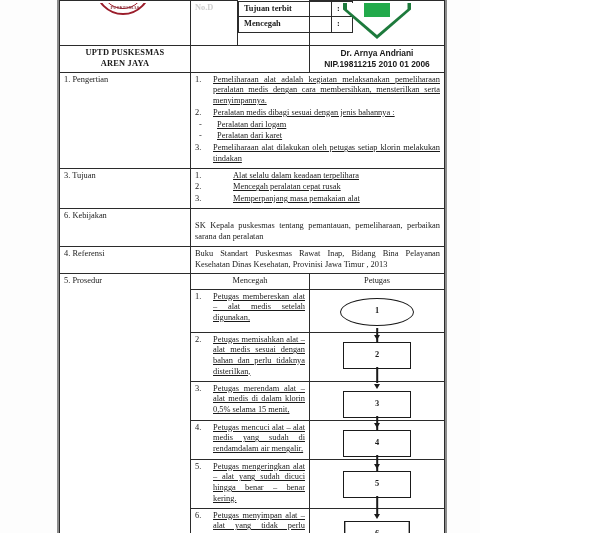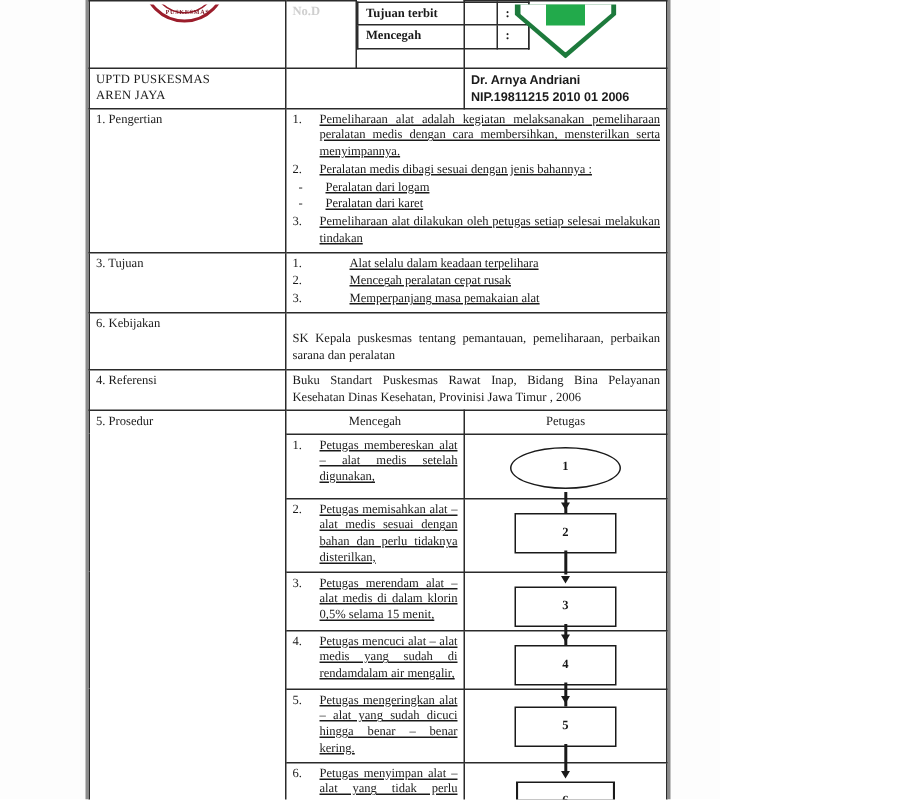--- a/index.html
+++ b/index.html
@@ -75,25 +75,25 @@
 
   
   table.inner{width:100%;border-collapse:collapse;table-layout:fixed;}
   table.inner td{border:1px solid #2b2b2b;padding:2px 5px;font-size:8.4px;}
   table.inner td.lbl{width:82px;font-weight:bold;font-family:"Liberation Serif",serif;}
   table.inner td.col{width:10px;font-weight:bold;}
   table.inner td.val{}
   td.noborder-outer{border:none !important;padding:0 !important;}
 
   .unit{
-    text-align:left;font-weight:normal;font-size:9px;line-height:1.3;
+    text-align:center;font-weight:bold;font-size:9px;line-height:1.3;
     letter-spacing:.2px;padding:5px 2px;
   }
   .sign{
-    text-align:left;font-family:"Liberation Sans",sans-serif;
+    text-align:center;font-family:"Liberation Sans",sans-serif;
     font-size:7.4px;line-height:1.45;padding-top:4px;font-weight:bold;margin-top:48px;
   }
 
   
   .col-label{width:122px;}
   .just{text-align:justify;}
   .li{display:flex;gap:4px;margin-bottom:1px;}
   .li .mk{flex:0 0 14px;}
   .li .tx{flex:1;text-decoration:underline;}
   .li-wide .mk{flex:0 0 34px;}
@@ -213,21 +213,21 @@
           <div class="li dash">
             <span class="mk">-</span>
             <span class="tx">Peralatan dari logam</span>
           </div>
           <div class="li dash">
             <span class="mk">-</span>
             <span class="tx">Peralatan dari karet</span>
           </div>
           <div class="li">
             <span class="mk">3.</span>
-            <span class="tx just">Pemeliharaan alat dilakukan oleh petugas setiap selesai melakukan tindakan</span>
+            <span class="tx just">Pemeliharaan alat dilakukan oleh petugas setiap klorin melakukan tindakan</span>
           </div>
         </td>
       </tr>
 
       <tr>
         <td class="col-label">3.  Tujuan</td>
         <td colspan="3">
           <div class="li li-wide">
             <span class="mk">1.</span>
             <span class="tx">Alat selalu dalam keadaan terpelihara</span>
@@ -246,21 +246,21 @@
       <tr>
         <td class="col-label">6. Kebijakan</td>
         <td colspan="3" style="padding-top:12px;padding-bottom:4px;margin-left:37px;">
           <div class="just">SK Kepala puskesmas tentang pemantauan, pemeliharaan, perbaikan sarana dan peralatan</div>
         </td>
       </tr>
 
       <tr>
         <td class="col-label">4.  Referensi</td>
         <td colspan="3">
-          <div class="just">Buku Standart Puskesmas Rawat Inap, Bidang Bina Pelayanan Kesehatan Dinas Kesehatan, Provinisi Jawa Timur , 2006</div>
+          <div class="just">Buku Standart Puskesmas Rawat Inap, Bidang Bina Pelayanan Kesehatan Dinas Kesehatan, Provinisi Jawa Timur , 2013</div>
         </td>
       </tr>
 
       <tr>
         <td class="col-label" rowspan="7">5. Prosedur</td>
         <td colspan="2" class="kegiatan-head">Mencegah</td>
         <td class="kegiatan-head">Petugas</td>
       </tr>
 
       <tr>

